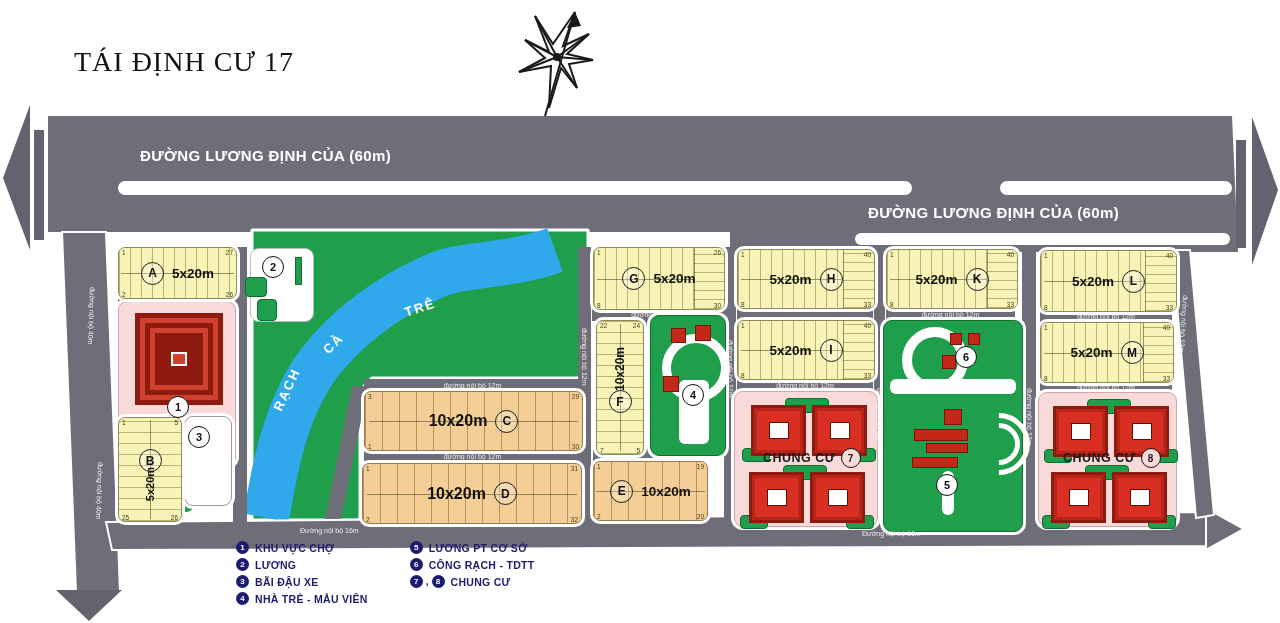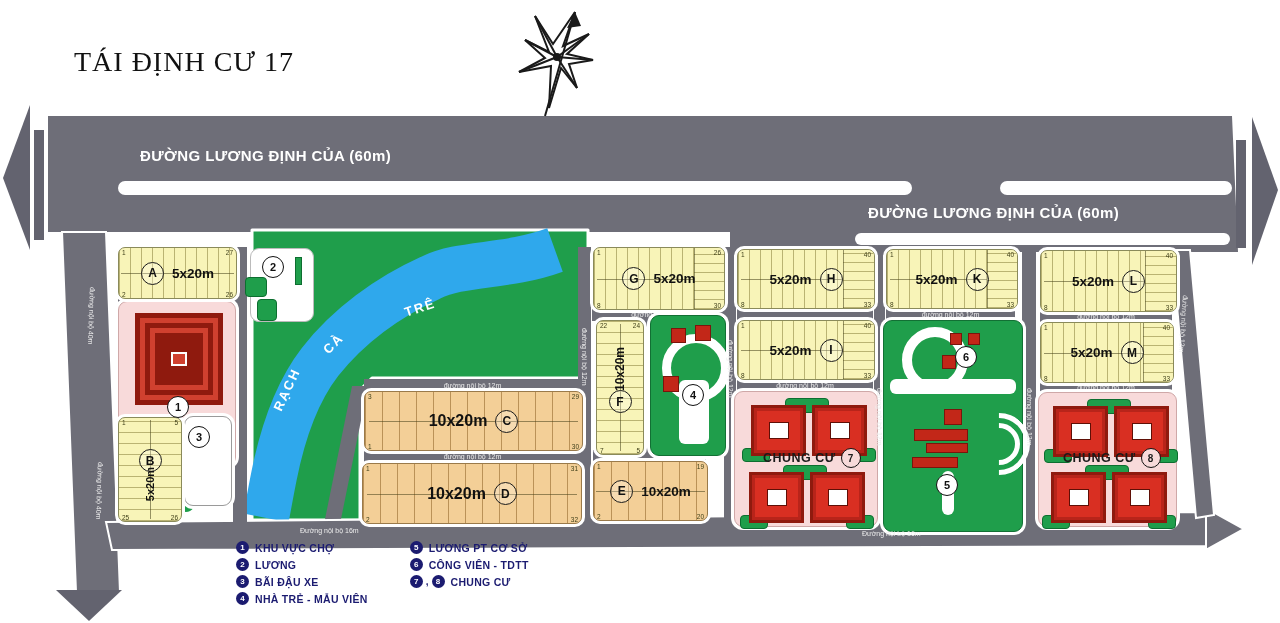--- a/index.html
+++ b/index.html
@@ -443,21 +443,21 @@
           <span class="lg-label">NHÀ TRẺ - MẪU VIÊN</span>
         </div>
     </div>
     <div class="legend-col">
       <div class="legend-row">
         <span class="lg-circle">5</span>
           <span class="lg-label">LƯƠNG PT CƠ SỞ</span>
         </div>
       <div class="legend-row">
         <span class="lg-circle">6</span>
-          <span class="lg-label">CÔNG VIÊN - TDTT</span>
+          <span class="lg-label">CÔNG RẠCH - TDTT</span>
         </div>
       <div class="legend-row">
         <span class="lg-circle">7</span>
         <span class="lg-comma">,</span>
         <span class="lg-circle">8</span>
         <span class="lg-label">CHUNG CƯ</span>
         </div>
     </div>
   </div>
 

